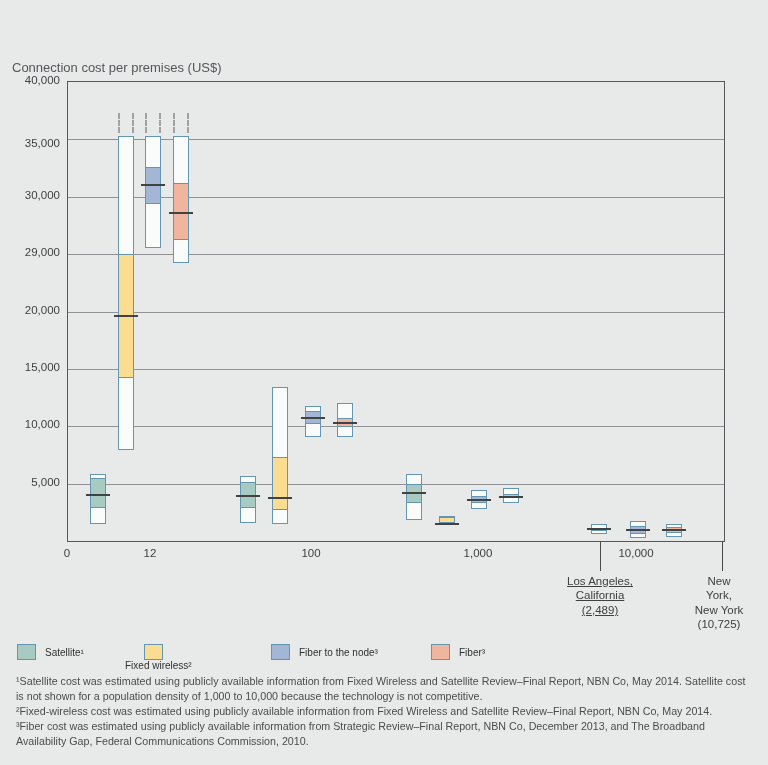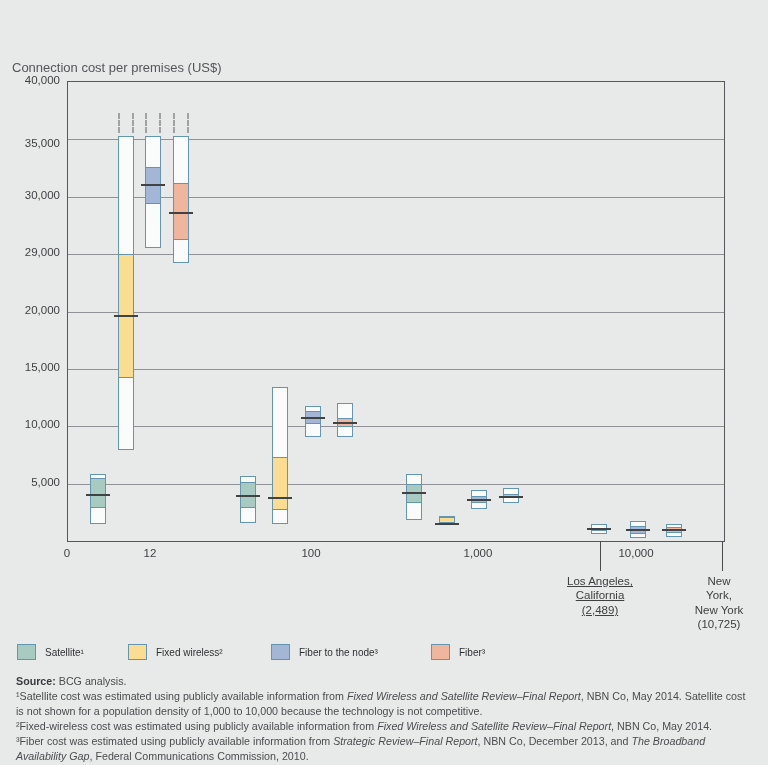--- a/index.html
+++ b/index.html
@@ -28,21 +28,21 @@
   .callout-line{position:absolute;top:541px;width:1px;height:30px;background:#4a4b4d;}
   .callout{position:absolute;top:574px;transform:translateX(-50%);text-align:center;font-size:11.5px;color:#3f4041;line-height:1.25;}
   .callout span{display:block;}
   .xaxis-title{position:absolute;top:622px;left:373px;width:350px;text-align:right;font-size:10.5px;color:#55565a;}
   .legend{position:absolute;left:0;top:644px;width:768px;height:22px;}
   .leg-item{position:absolute;display:flex;align-items:center;top:0;}
   .swatch{width:19px;height:16px;border:1px solid #6496b2;box-sizing:border-box;}
   .leg-label{margin-left:9px;font-size:10px;color:#2f3032;}
   .footnotes{position:absolute;left:16px;top:674px;width:740px;font-size:10.7px;color:#4b4c4e;line-height:1.4;}
   .footnotes p{margin:0;}
-  .it{font-style:italic;}
+  .it{}
   b.src{font-weight:bold;color:#3a3b3d;}
 </style>
 </head>
 <body>
 
 <div class="page">
 
 
   <div class="yaxis-title">Connection cost per premises (US$)</div>
 
@@ -121,36 +121,35 @@
     <span>New York</span>
     <span>(10,725)</span>
   </div>
 
 
   <div class="legend">
       <div class="leg-item" style="left: 17px;">
         <div class="swatch" style="background: rgb(167, 202, 193);"></div>
         <div class="leg-label">Satellite¹</div>
       </div>
-      <div class="leg-item" style="left: 128px;">
+      <div class="leg-item" style="left: 116px; flex-direction: column;">
         <div class="swatch" style="background: rgb(250, 221, 144);"></div>
         <div class="leg-label">Fixed wireless²</div>
       </div>
       <div class="leg-item" style="left: 271px;">
         <div class="swatch" style="background: rgb(163, 182, 214);"></div>
         <div class="leg-label">Fiber to the node³</div>
       </div>
       <div class="leg-item" style="left: 431px;">
         <div class="swatch" style="background: rgb(240, 182, 157);"></div>
         <div class="leg-label">Fiber³</div>
       </div>
     </div>
 
   <div class="footnotes">
-    <p><b class="src">Source:</b><span> BCG analysis.</span></p>
     <span><p><span>¹Satellite cost was estimated using publicly available information from </span><span class="it">Fixed Wireless and Satellite Review–Final Report</span><span>, NBN Co, May 2014. Satellite cost is not shown for a population density of 1,000 to 10,000 because the technology is not competitive.</span></p><p><span>²Fixed-wireless cost was estimated using publicly available information from </span><span class="it">Fixed Wireless and Satellite Review–Final Report</span><span>, NBN Co, May 2014.</span></p><p><span>³Fiber cost was estimated using publicly available information from </span><span class="it">Strategic Review–Final Report</span><span>, NBN Co, December 2013, and </span><span class="it">The Broadband Availability Gap</span><span>, Federal Communications Commission, 2010.</span></p></span>
   </div>
 
 <div class="ylab" style="top: 476px;">5,000</div>
     <div class="ylab" style="top: 418px;">10,000</div>
     <div class="ylab" style="top: 361px;">15,000</div>
     <div class="ylab" style="top: 304px;">20,000</div>
     <div class="ylab" style="top: 246px;">29,000</div>
     <div class="ylab" style="top: 189px;">30,000</div>
     <div class="ylab" style="top: 137px;">35,000</div>

